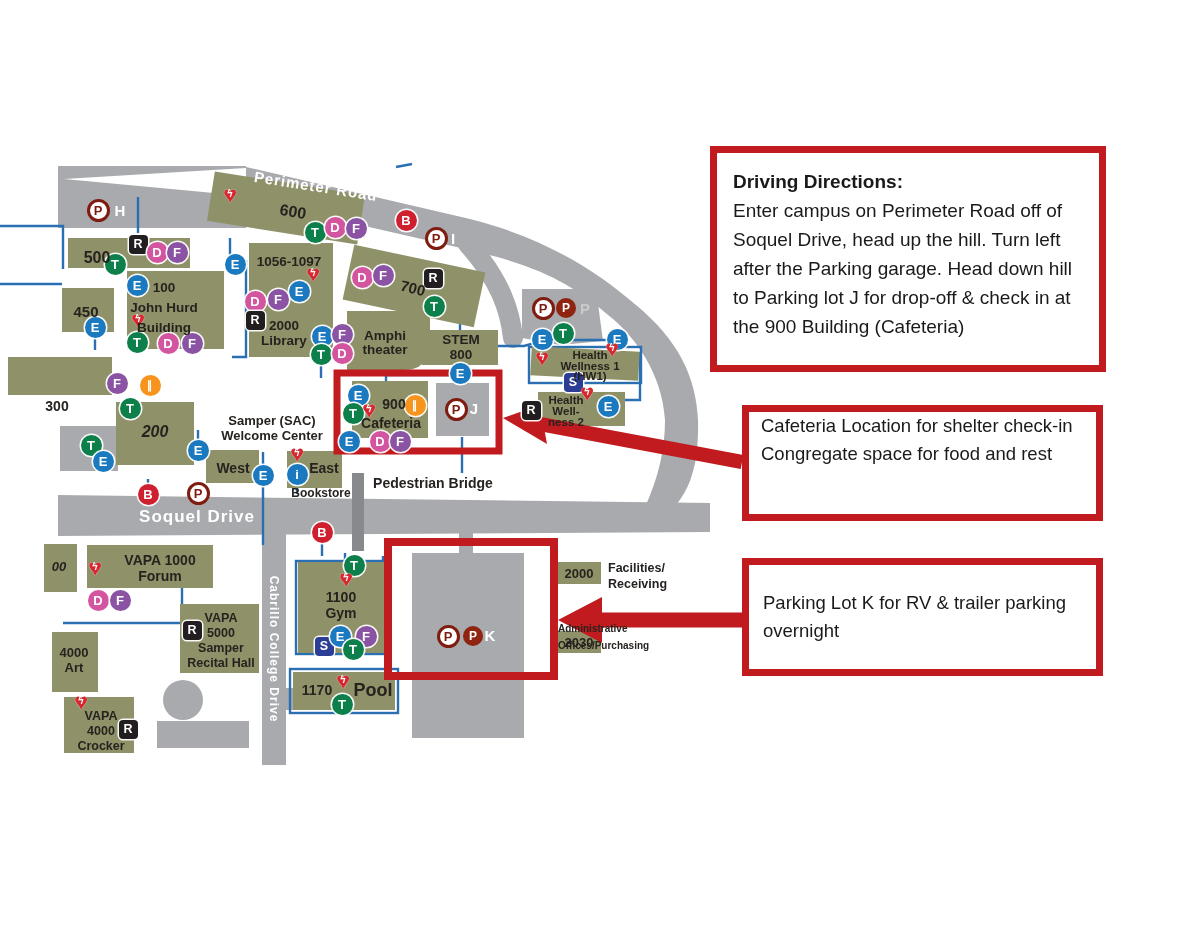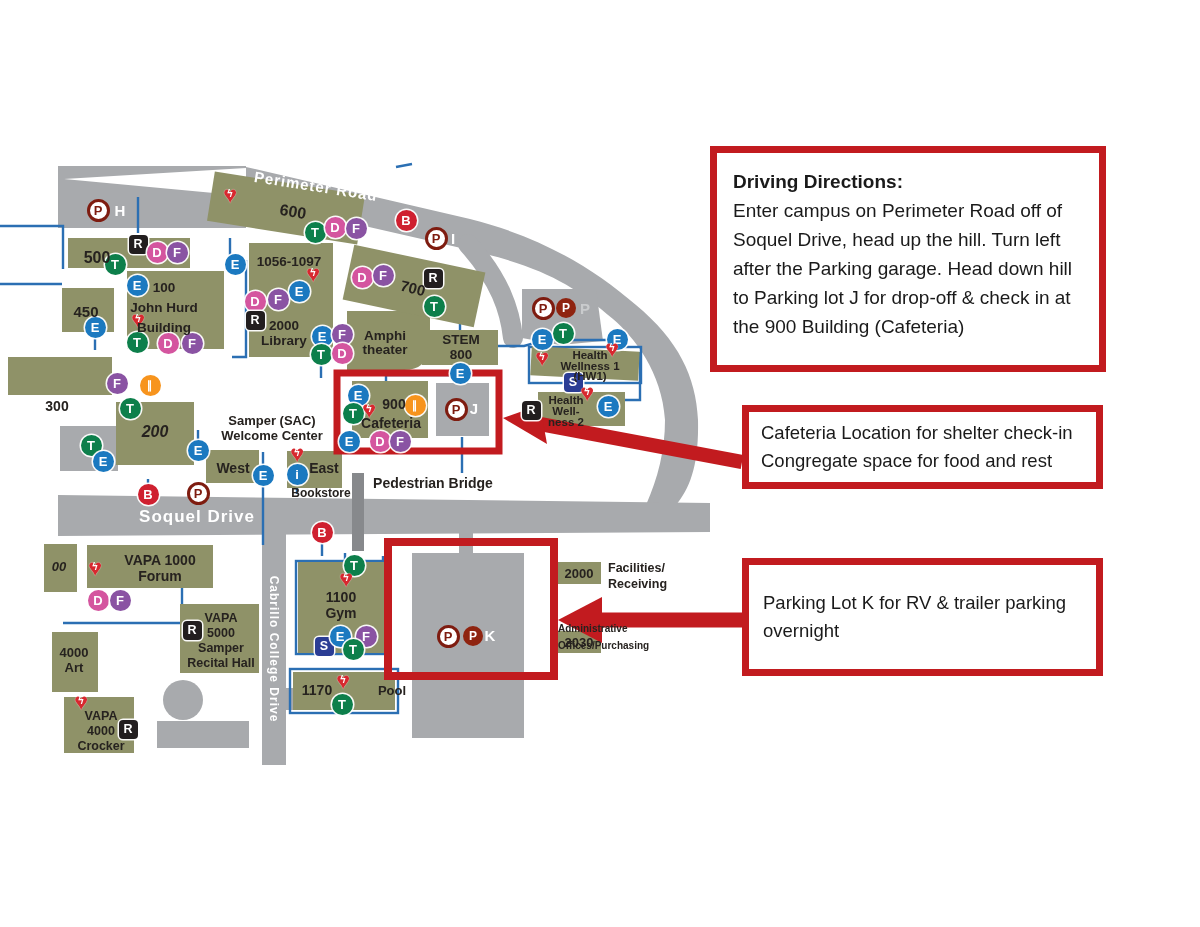--- a/index.html
+++ b/index.html
@@ -33,22 +33,22 @@
   .mk-heart .bolt{position:absolute;left:0;top:1px;width:26px;text-align:center;
       font-size:10px;line-height:14px;color:#ffffff;font-weight:bold;}
   .mk-fork{font-size:11px;letter-spacing:1px;line-height:20px;}
 
   
   .ann-box{position:absolute;background:#ffffff;border:7px solid #c21b1f;
       box-sizing:border-box;color:#1a1a1a;}
   #box-driving{left:710px;top:146px;width:396px;height:226px;padding:14px 16px;}
   #box-driving .ttl{font-size:19px;font-weight:bold;line-height:29px;}
   #box-driving .bdy{font-size:19px;line-height:29px;}
-  #box-cafeteria{left:742px;top:405px;width:361px;height:84px;display:flex;
-      align-items:center;padding:0 8px 0 12px;}
+  #box-cafeteria{left:742px;top:405px;width:361px;height:116px;display:flex;
+      align-items:flex-start;padding:0 8px 0 12px;}
   #box-cafeteria .bdy{font-size:18.5px;line-height:28px;}
   #box-parking{left:742px;top:558px;width:361px;height:118px;display:flex;
       align-items:center;padding:0 8px 0 14px;}
   #box-parking .bdy{font-size:18.5px;line-height:28px;}
 </style>
 </head>
 <body>
 
 <div id="canvas">
 
@@ -304,21 +304,21 @@
       <div class="mlabel" style="left: 221px; top: 641px; font-size: 12.5px; line-height: 15px; transform: translate(-50%, -50%);">VAPA
 5000
 Samper
 Recital Hall</div>
       <div class="mlabel" style="left: 101px; top: 731px; font-size: 12.5px; line-height: 15px; transform: translate(-50%, -50%);">VAPA
 4000
 Crocker</div>
       <div class="mlabel" style="left: 341px; top: 605px; font-size: 14px; line-height: 16px; transform: translate(-50%, -50%);">1100
 Gym</div>
       <div class="mlabel" style="left: 317px; top: 690px; font-size: 14px; transform: translate(-50%, -50%);">1170</div>
-      <div class="mlabel" style="left: 373px; top: 690px; font-size: 13px; transform: translate(-50%, -50%); margin-left: 19px;">Pool</div>
+      <div class="mlabel" style="left: 373px; top: 690px; font-size: 18px; transform: translate(-50%, -50%);">Pool</div>
       <div class="mlabel" style="left: 579px; top: 573px; font-size: 13px; transform: translate(-50%, -50%);">2000</div>
       <div class="mlabel" style="left: 608px; top: 576px; font-size: 12.5px; line-height: 16px; transform: translate(0px, -50%); text-align: left;">Facilities/
 Receiving</div>
       <div class="mlabel" style="left: 579px; top: 642px; font-size: 13px; transform: translate(-50%, -50%);">2030</div>
       <div class="mlabel" style="left: 558px; top: 637px; font-size: 10px; line-height: 17px; transform: translate(0px, -50%); text-align: left;">Administrative
 Offices/Purchasing</div>
     </div>
 
   <div class="ann-box" id="box-driving">
     <div class="ttl">Driving Directions:</div>

